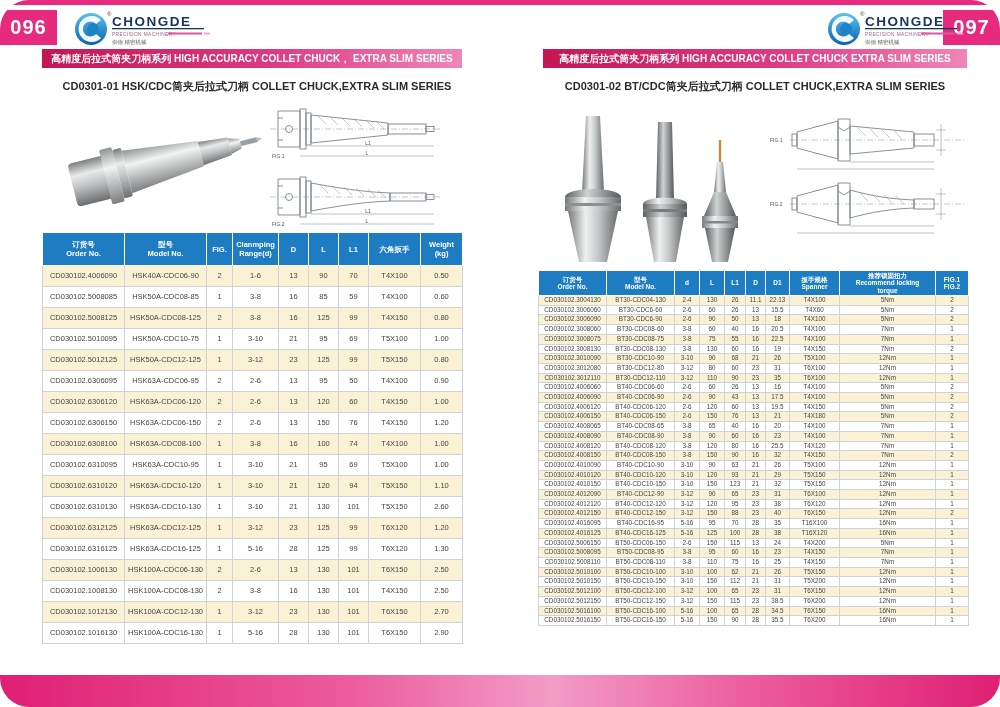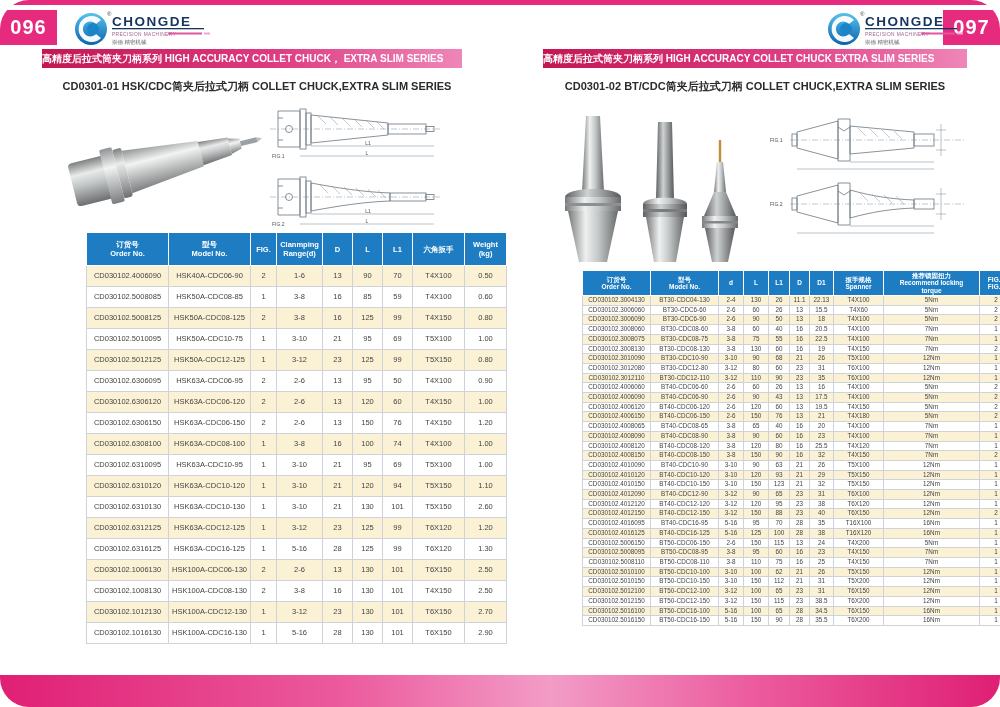--- a/index.html
+++ b/index.html
@@ -12,33 +12,33 @@
   .bottom-bar{left:0;top:675px;width:1000px;height:32px;
       background:linear-gradient(90deg,#E01F74 0%,#EC5C9E 35%,#F29CC6 55%,#EC5C9E 75%,#DF1F74 100%);}
 
   .pagenum{width:57px;height:35px;top:10px;background:#E62A7D;color:#fff;
       font-size:20px;font-weight:bold;text-align:center;line-height:35px;letter-spacing:1px;}
   #pagenum-left{left:0;}
   #pagenum-right{left:943px;}
 
   
   .banner{height:19px;top:49px;color:#fff;font-size:10px;font-weight:bold;
-      line-height:19px;white-space:nowrap;overflow:hidden;
+      text-align:center;line-height:19px;white-space:nowrap;overflow:hidden;
       background:linear-gradient(90deg,#C31753 0%,#DE3A82 55%,#EF86B8 100%);}
   #banner-left{left:42px;width:420px;}
   #banner-right{left:543px;width:424px;}
 
   
   .sect{top:73px;height:18px;display:flex;align-items:center;gap:6px;flex-direction:column;}
   #sect-left{left:42px;width:430px;}
   #sect-right{left:538px;width:434px;}
   .sect-title{font-size:11px;font-weight:bold;color:#2b2b2b;white-space:nowrap;}
 
   
-  table.spec{border-collapse:collapse;table-layout:fixed;background:#4c1d95;margin-left:44px;}
+  table.spec{border-collapse:collapse;table-layout:fixed;background:#4c1d95;}
   table.spec th,table.spec td{border:1px solid #CDD3D8;text-align:center;overflow:hidden;
       white-space:nowrap;padding:0;}
   table.spec th{background:#1E7DC2;color:#fff;border:1px solid #fff;font-weight:bold;}
   table.spec tbody tr:nth-child(odd) td{background:#FBF2D5;}
   table.spec tbody tr:nth-child(even) td{background:#ffffff;}
 
   #table-left{left:42px;top:232px;width:420px;}
   #table-left th{height:32px;font-size:7.5px;}
   #table-left th div{line-height:9px;}
   #table-left td{height:20px;line-height:20px;font-size:7.5px;color:#444;}

